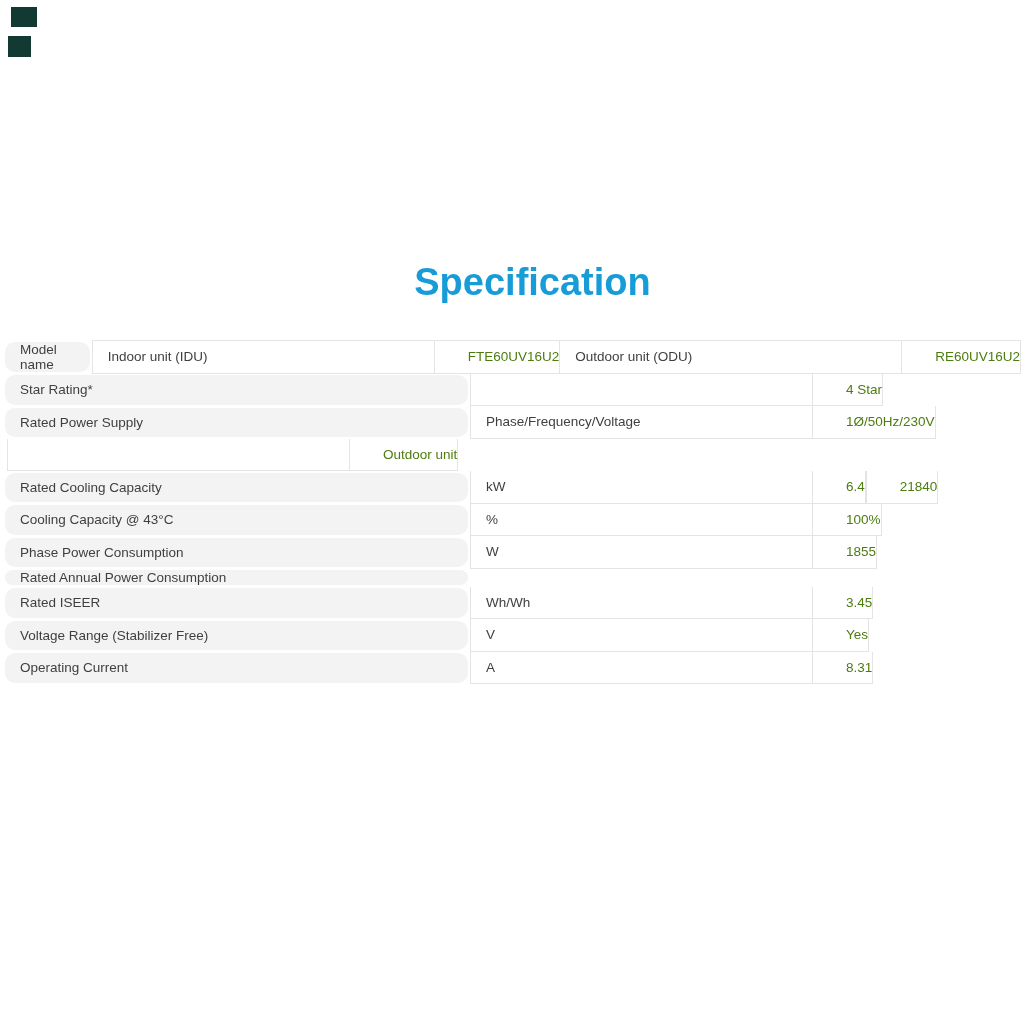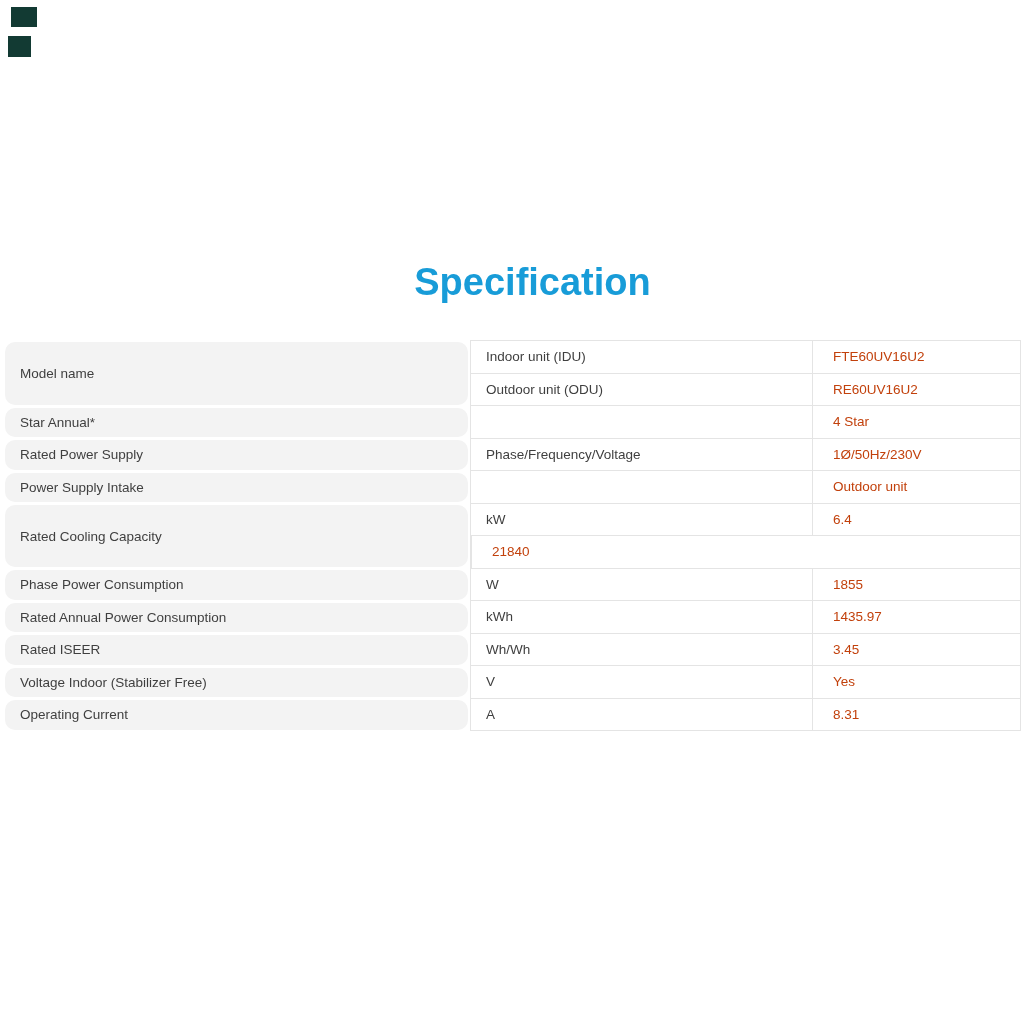--- a/index.html
+++ b/index.html
@@ -53,21 +53,21 @@
     margin: 1.5px 0;
     padding-left: 15px;
     display: flex;
     align-items: center;
     font-size: 13.5px;
     color: #3f3f3f;
   }
   .rows {
     flex: 1;
     display: flex;
-    flex-direction: column;
+    flex-direction: row;
     margin-left: 2px;
     border-left: 1px solid #e4e4e4;
   }
   .group:first-child .rows {
     border-top: 1px solid #e4e4e4;
   }
   .sub-row {
     height: 32.5px;
     box-sizing: border-box;
     display: flex;
@@ -78,25 +78,25 @@
     box-sizing: border-box;
     padding-left: 15px;
     display: flex;
     align-items: center;
     font-size: 13.5px;
     color: #3f3f3f;
   }
   .value-cell {
     flex: 1;
     box-sizing: border-box;
-    padding-left: 20px;
+    padding-left: 33px;
     display: flex;
     align-items: center;
     font-size: 13.5px;
-    color: #c2410c;
+    color: #4d7c0f;
     border-left: 1px solid #e4e4e4;
     border-right: 1px solid #e4e4e4;
   }
 </style>
 </head>
 <body>
 
 <div class="corner-mark-1"></div>
 <div class="corner-mark-2"></div>
 
@@ -110,87 +110,89 @@
           <div class="unit-cell">Indoor unit (IDU)</div>
           <div class="value-cell">FTE60UV16U2</div>
         </div>
         <div class="sub-row">
           <div class="unit-cell">Outdoor unit (ODU)</div>
           <div class="value-cell">RE60UV16U2</div>
         </div>
       </div>
     </div>
     <div class="group">
-      <div class="label-cell">Star Annual*</div>
+      <div class="label-cell">Star Rating*</div>
       <div class="rows">
         <div class="sub-row">
           <div class="unit-cell"></div>
           <div class="value-cell">4 Star</div>
         </div>
       </div>
     </div>
     <div class="group">
       <div class="label-cell">Rated Power Supply</div>
       <div class="rows">
         <div class="sub-row">
           <div class="unit-cell">Phase/Frequency/Voltage</div>
           <div class="value-cell">1Ø/50Hz/230V</div>
         </div>
       </div>
     </div>
     <div class="group">
-      <div class="label-cell">Power Supply Intake</div>
       <div class="rows">
         <div class="sub-row">
           <div class="unit-cell"></div>
           <div class="value-cell">Outdoor unit</div>
         </div>
       </div>
     </div>
     <div class="group">
       <div class="label-cell">Rated Cooling Capacity</div>
       <div class="rows">
         <div class="sub-row">
           <div class="unit-cell">kW</div>
           <div class="value-cell">6.4</div>
         </div>
         <div class="sub-row">
           <div class="value-cell">21840</div>
         </div>
       </div>
     </div>
     <div class="group">
+      <div class="label-cell">Cooling Capacity @ 43°C</div>
+      <div class="rows">
+        <div class="sub-row">
+          <div class="unit-cell">%</div>
+          <div class="value-cell">100%</div>
+        </div>
+      </div>
+    </div>
+    <div class="group">
       <div class="label-cell">Phase Power Consumption</div>
       <div class="rows">
         <div class="sub-row">
           <div class="unit-cell">W</div>
           <div class="value-cell">1855</div>
         </div>
       </div>
     </div>
     <div class="group">
       <div class="label-cell">Rated Annual Power Consumption</div>
-      <div class="rows">
-        <div class="sub-row">
-          <div class="unit-cell">kWh</div>
-          <div class="value-cell">1435.97</div>
-        </div>
-      </div>
     </div>
     <div class="group">
       <div class="label-cell">Rated ISEER</div>
       <div class="rows">
         <div class="sub-row">
           <div class="unit-cell">Wh/Wh</div>
           <div class="value-cell">3.45</div>
         </div>
       </div>
     </div>
     <div class="group">
-      <div class="label-cell">Voltage Indoor (Stabilizer Free)</div>
+      <div class="label-cell">Voltage Range (Stabilizer Free)</div>
       <div class="rows">
         <div class="sub-row">
           <div class="unit-cell">V</div>
           <div class="value-cell">Yes</div>
         </div>
       </div>
     </div>
     <div class="group">
       <div class="label-cell">Operating Current</div>
       <div class="rows">

